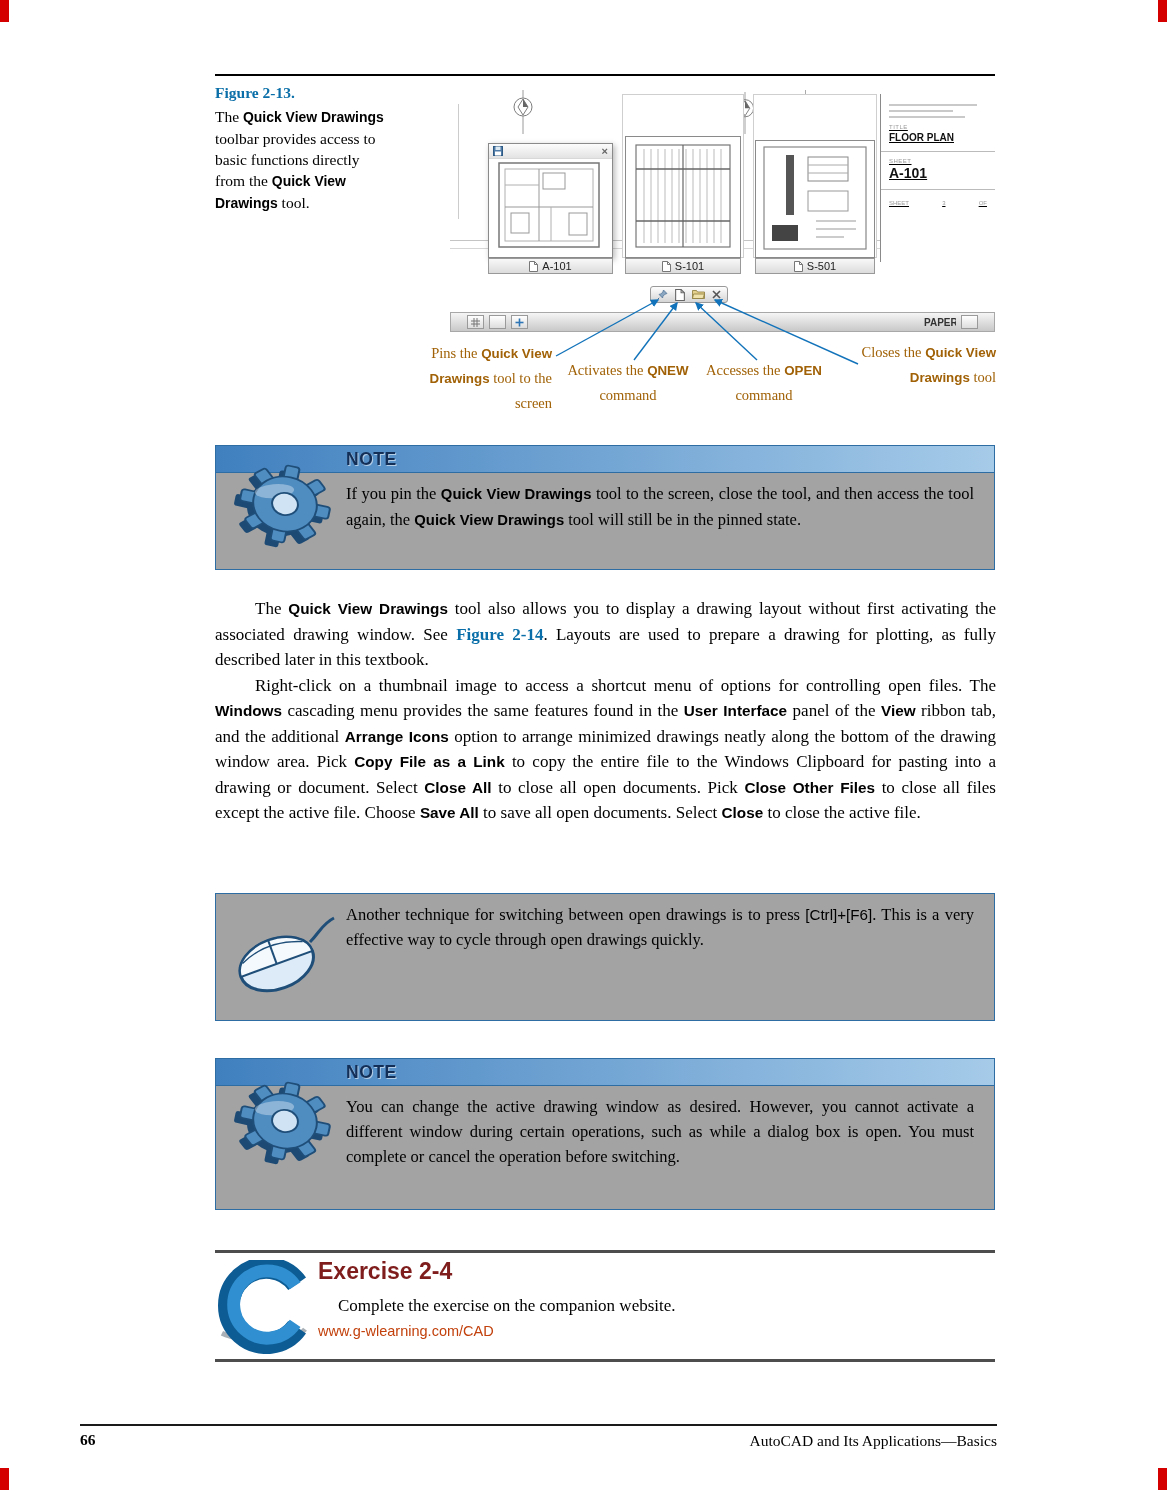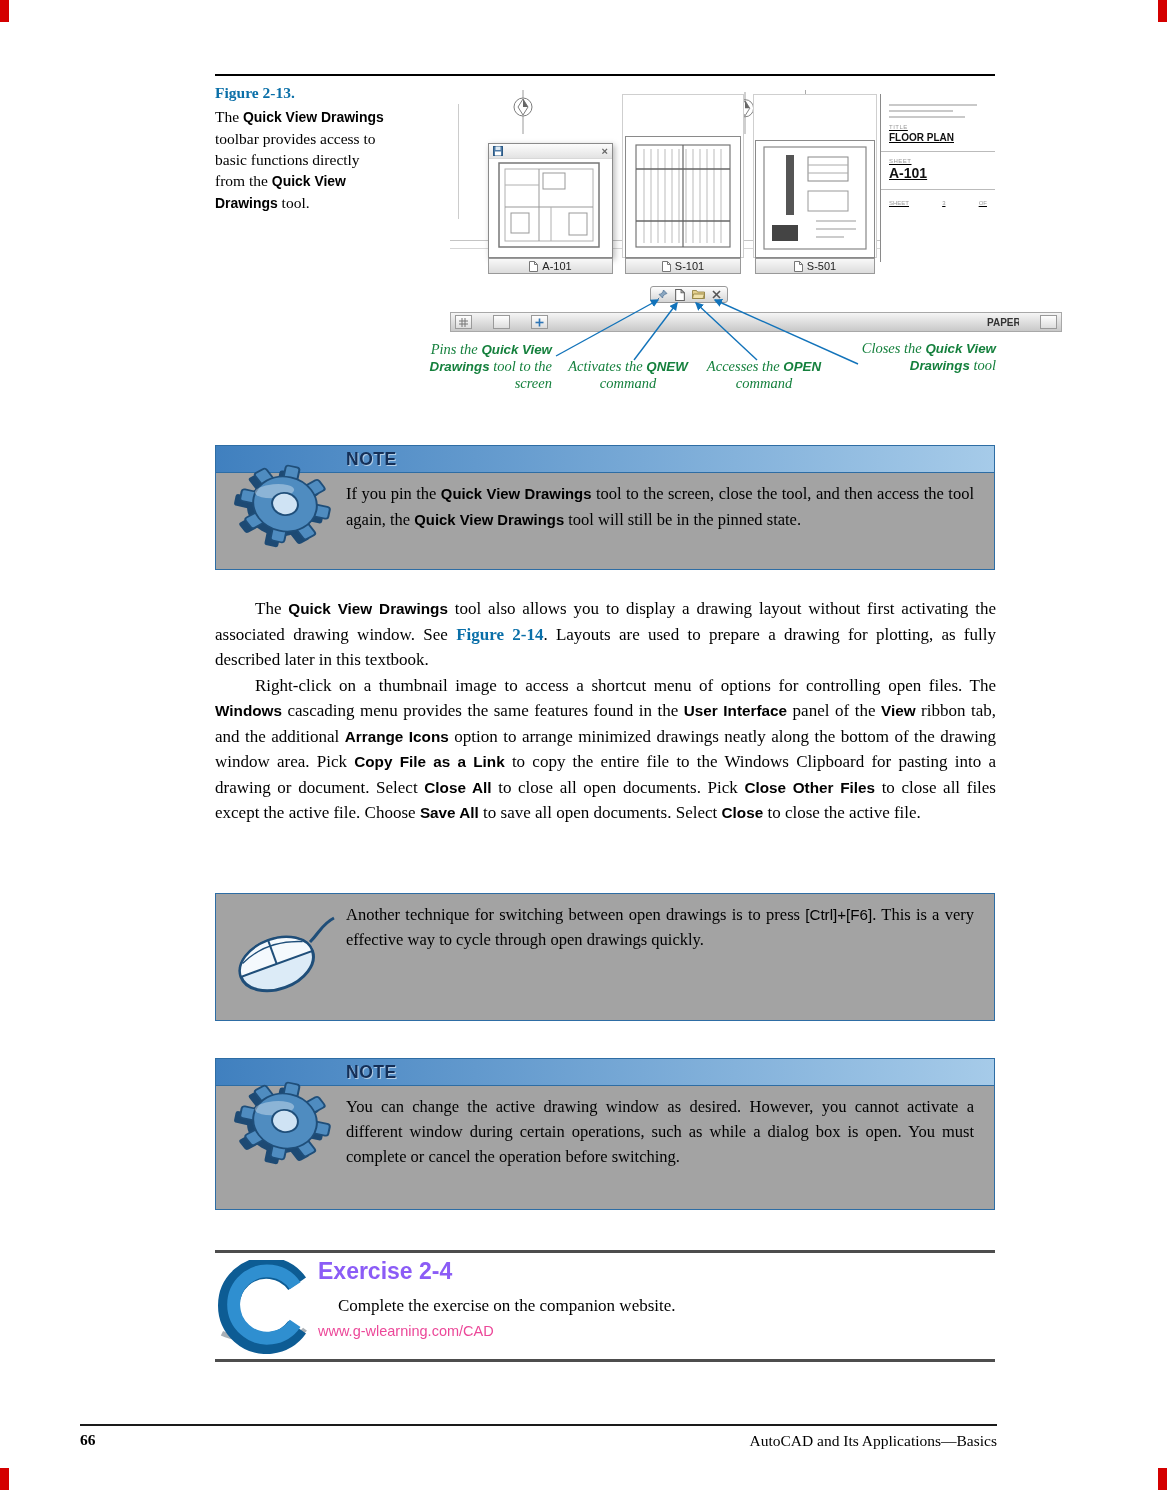--- a/index.html
+++ b/index.html
@@ -43,49 +43,49 @@
   .sketch2 { display:block; width:100%; height:calc(100% - 15px); }
 
   .plabel { position:absolute; top:168px; height:16px; display:flex; align-items:center; justify-content:center; gap:4px;
             background:linear-gradient(#f8f8f8,#dcdcdc); border:1px solid #999; z-index:4;
             font:11px "Liberation Sans", sans-serif; color:#222; }
 
   .qtoolbar { position:absolute; left:200px; top:196px; width:78px; height:17px; z-index:5;
               background:linear-gradient(#fefefe,#d5d5d5); border:1px solid #999; border-radius:3px;
               display:flex; align-items:center; justify-content:space-around; padding:0 3px; }
 
-  .sbar { position:absolute; left:0; top:222px; width:612px; height:20px; z-index:1;
-          display:flex; align-items:center; gap:21px; padding:0 4px;
+  .sbar { position:absolute; left:0; top:222px; width:545px; height:20px; z-index:1;
+          display:flex; align-items:center; gap:5px; padding:0 16px;
           background:linear-gradient(#f5f5f5,#c8c8c8); border:1px solid #a8a8a8; }
   .sbtn { width:17px; height:14px; border:1px solid #9a9a9a; background:linear-gradient(#fff,#ddd);
           display:flex; align-items:center; justify-content:center; }
   .sp { flex:1; }
   .slabel { width:32px; overflow:hidden; white-space:nowrap; font:bold 10px "Liberation Sans", sans-serif; color:#333; }
 
   .arrows { position:absolute; left:440px; top:285px; width:560px; height:100px; z-index:6; pointer-events:none; }
 
-  .callout { position:absolute; color:#15803d; font-size:14.5px; line-height:16px;font-style:italic; }
+  .callout { position:absolute; color:#a16207; font-size:14.5px; line-height:25px; }
 
   
   .notebox { position:absolute; left:215px; width:780px; background:#a3a3a3; border:1px solid #2e6da4; }
   .notehead { height:27px; background:linear-gradient(to right,#4080bf,#a6cbe9); border-bottom:1px solid #2e6da4;
               display:flex; align-items:center; }
   .notehead span { margin-left:130px; font-family:"Liberation Sans", sans-serif; font-weight:bold; font-size:17.5px;
                    color:#142f57; letter-spacing:.5px; text-shadow:1px 1px 0 rgba(255,255,255,.55); }
   .notebody { margin:8px 20px 0 130px; font-size:16.5px; line-height:25px; text-align:justify; }
   .boxicon { position:absolute; left:12px; top:12px; }
 
   .bodytext { position:absolute; left:215px; top:596px; width:781px; font-size:17px; line-height:25.5px; text-align:justify; }
   .para { text-indent:40px; }
 
   .exr-rule { position:absolute; left:215px; width:780px; height:2.5px; background:#4d4d4d; }
   .ex-title { position:absolute; left:318px; top:1258px; font-family:"Liberation Sans", sans-serif;
-              font-weight:bold; font-size:23px; color:#8b5cf6; }
+              font-weight:bold; font-size:23px; color:#7f1d1d; }
   .ex-text { position:absolute; left:318px; top:1296px; font-size:17px;margin-left:20px; }
-  .ex-url  { position:absolute; left:318px; top:1323px; font-family:"Liberation Sans", sans-serif; font-size:14.5px; color:#ec4899; }
+  .ex-url  { position:absolute; left:318px; top:1323px; font-family:"Liberation Sans", sans-serif; font-size:14.5px; color:#c2410c; }
 
   .footer-num { position:absolute; left:80px; top:1431px; font-weight:bold; font-size:15.5px; }
   .footer-title { position:absolute; right:170px; top:1432px; font-size:15.5px; }
 </style>
 </head>
 <body>
 
 <div class="page">
 
   <div class="corner" style="left:0;top:0;"></div>

